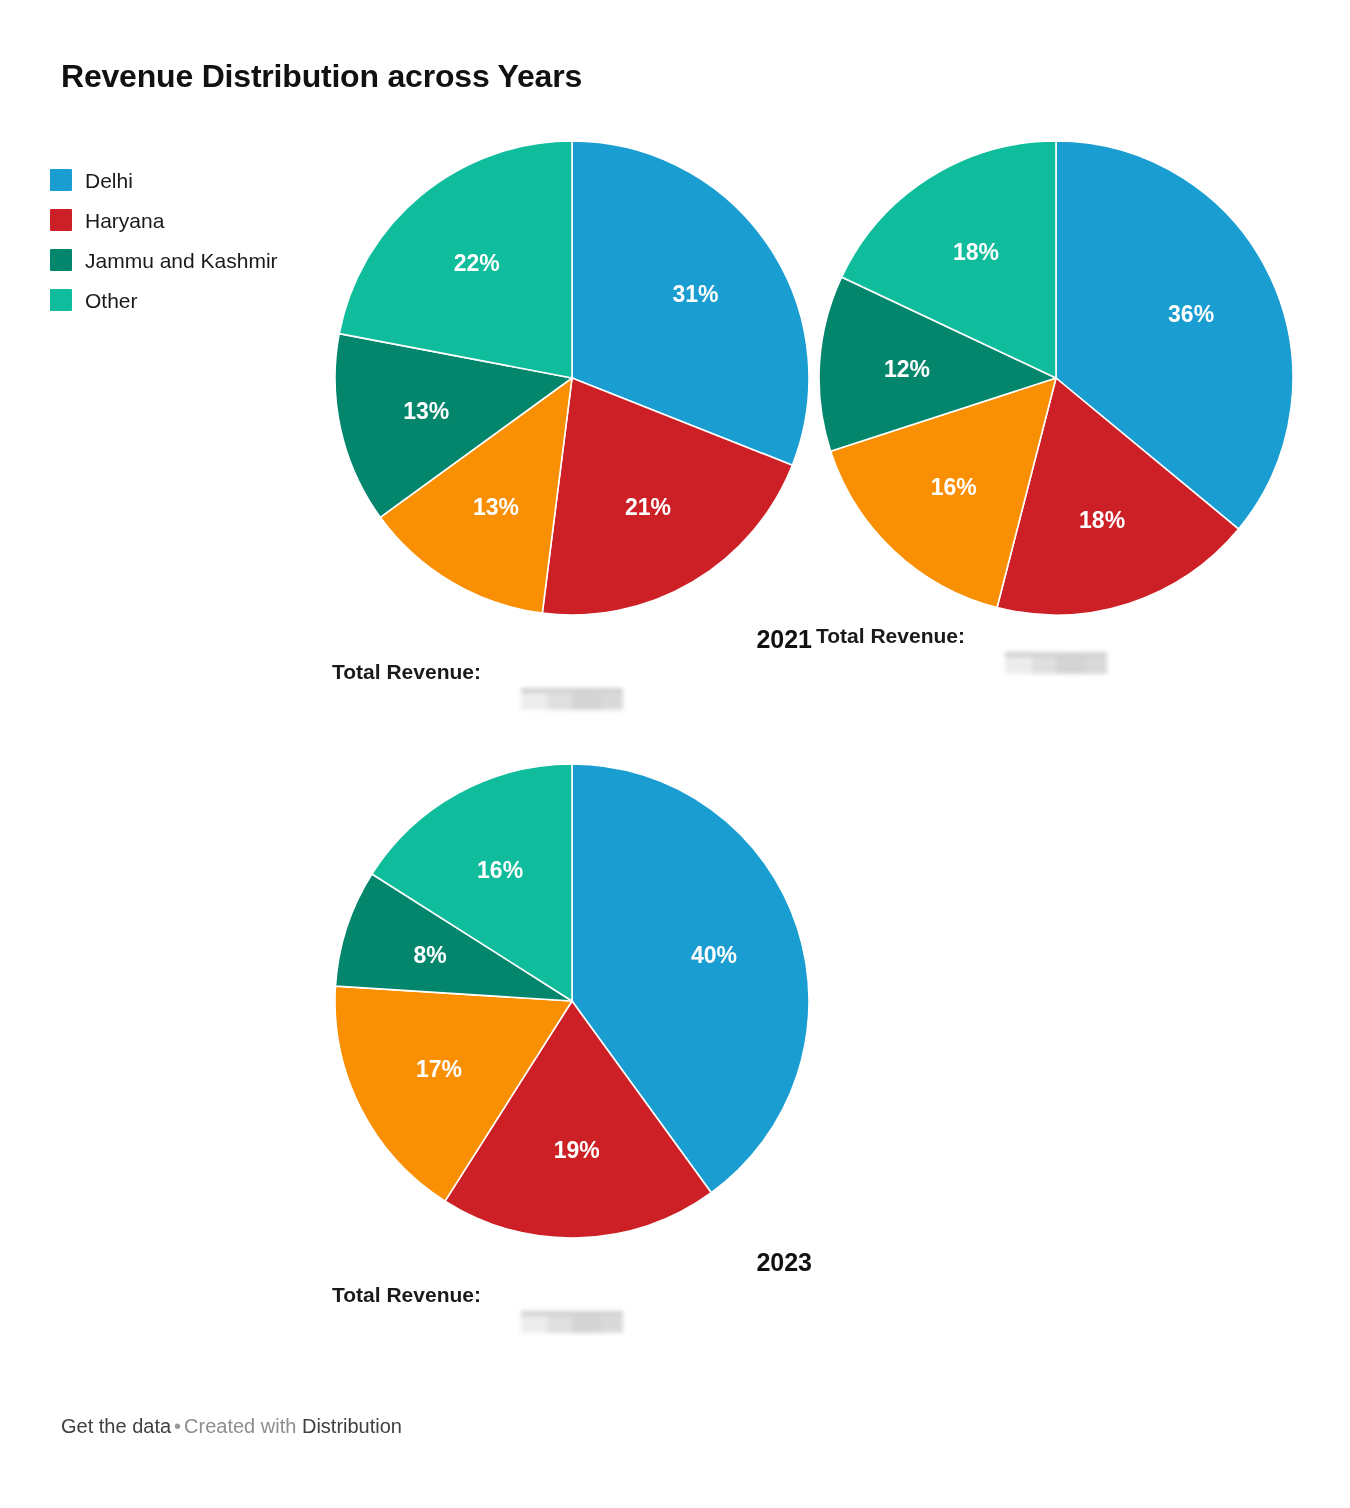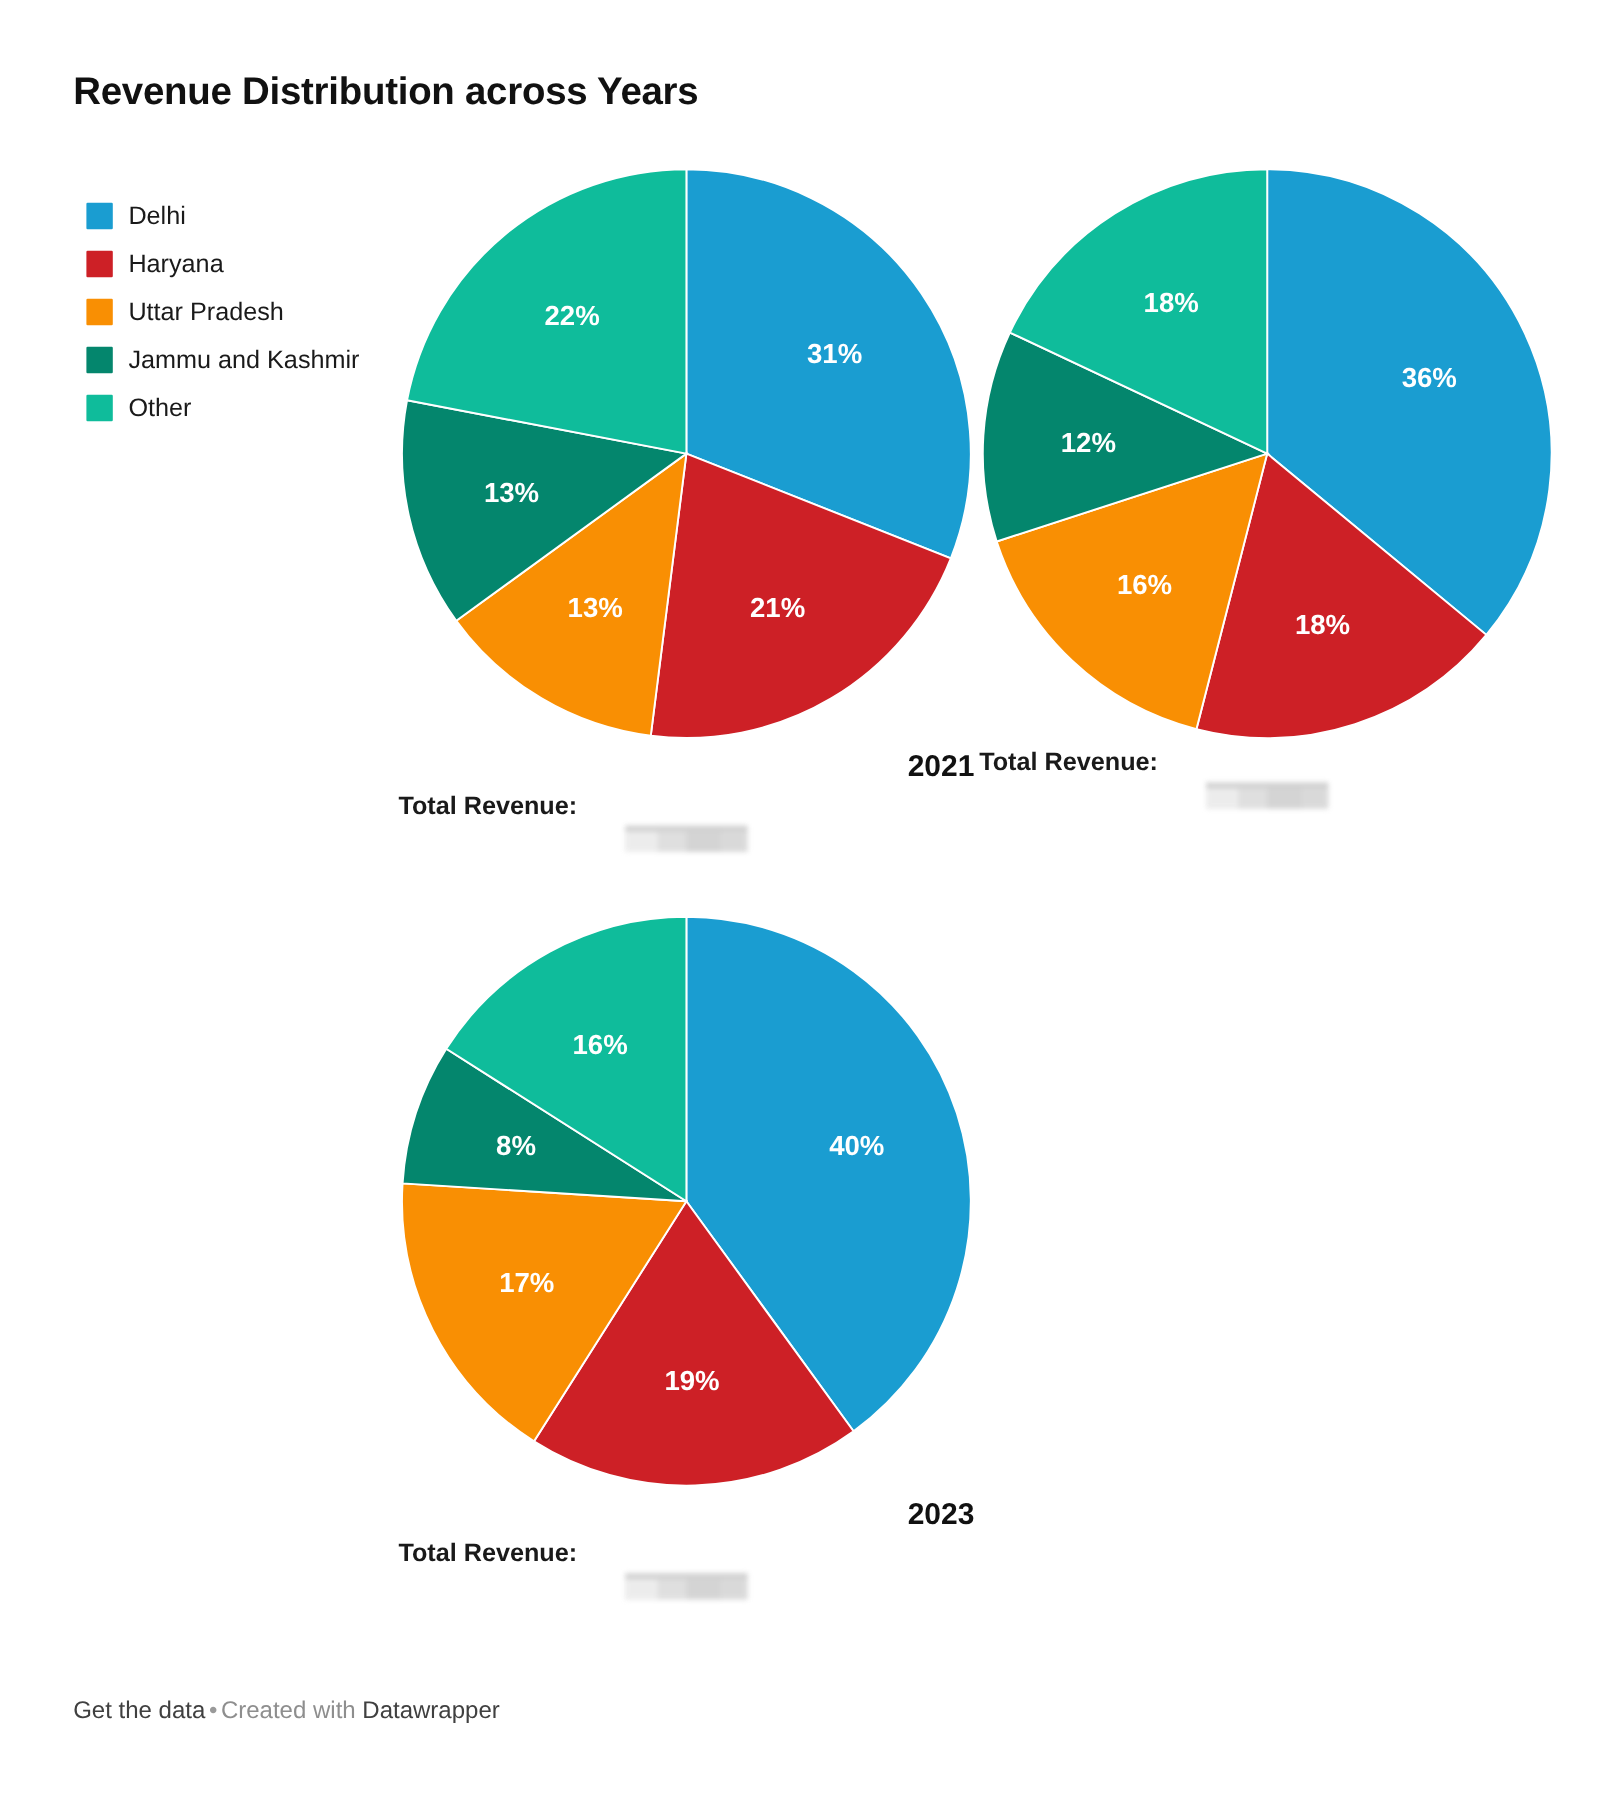--- a/index.html
+++ b/index.html
@@ -24,21 +24,21 @@
     font-size: 32px;
     font-weight: bold;
     letter-spacing: -0.2px;
     color: #111111;
     white-space: nowrap;
   }
 
   
   #legend {
     position: absolute;
-    left: 72px;
+    left: 50px;
     top: 160px;
     width: 290px;
   }
   .legend-item {
     display: flex;
     align-items: center;
     height: 40px;
   }
   .legend-swatch {
     width: 22px;
@@ -153,24 +153,20 @@
 <div id="chart-title">Revenue Distribution across Years</div>
 
 <div id="legend">
   <div class="legend-item">
     <span class="legend-swatch" style="background: rgb(26, 157, 209);"></span>
     <span class="legend-label">Delhi</span>
   </div>
   <div class="legend-item">
     <span class="legend-swatch" style="background: rgb(205, 32, 38);"></span>
     <span class="legend-label">Haryana</span>
-  </div>
-  <div class="legend-item">
-    <span class="legend-swatch" style="background: rgb(249, 143, 3);"></span>
-    <span class="legend-label">Uttar Pradesh</span>
   </div>
   <div class="legend-item">
     <span class="legend-swatch" style="background: rgb(4, 134, 109);"></span>
     <span class="legend-label">Jammu and Kashmir</span>
   </div>
   <div class="legend-item">
     <span class="legend-swatch" style="background: rgb(15, 188, 155);"></span>
     <span class="legend-label">Other</span>
   </div>
 </div>
@@ -249,14 +245,14 @@
     <div class="redacted-value">
       <span class="rv-a"></span>
         <span class="rv-b"></span>
         <span class="rv-c"></span>
         <span class="rv-d"></span>
     </div>
   </div>
 </div>
 
 <div id="footer">
-  <span class="link">Get the data</span><span class="sep">•</span><span>Created with</span> <span class="link">Datawrapper</span>
+  <span class="link">Get the data</span><span class="sep">•</span><span>Created with</span> <span class="link">Distribution</span>
 </div>
 
 </body></html>

